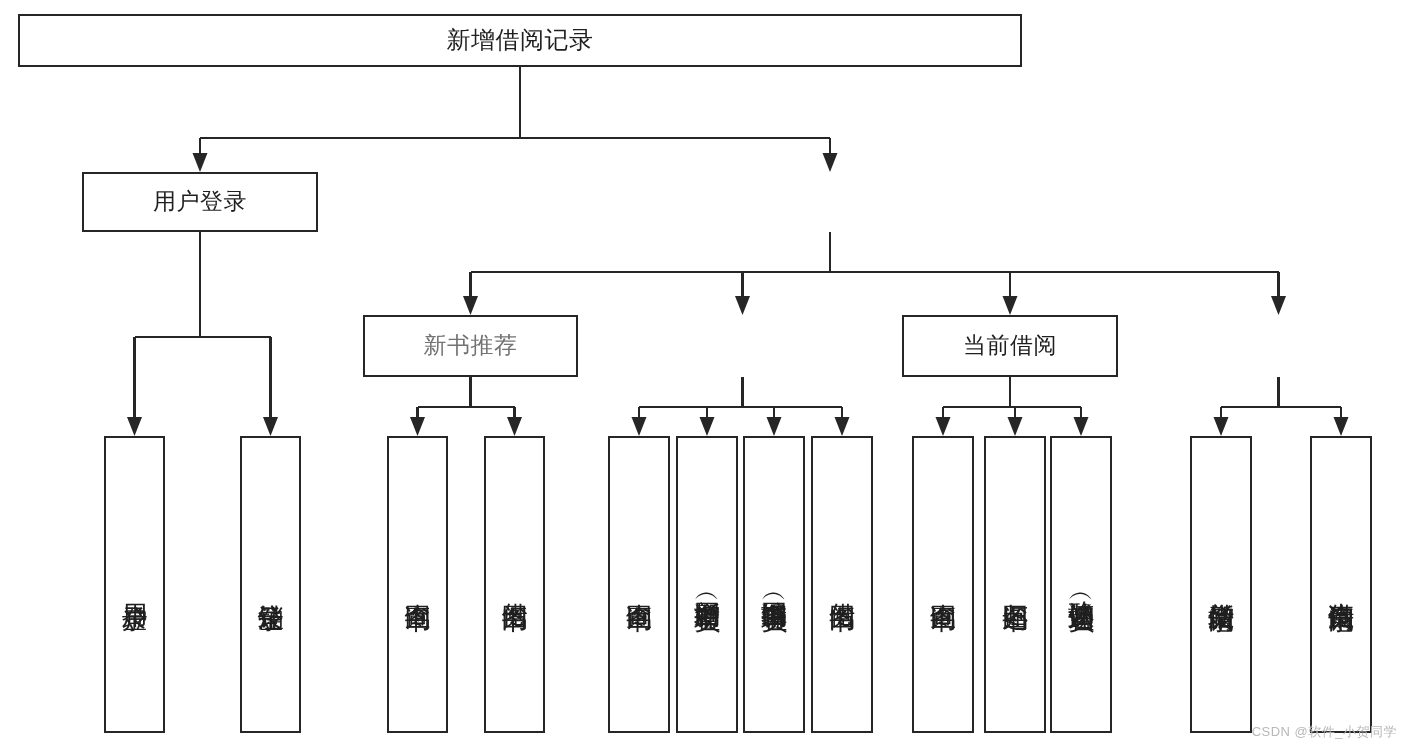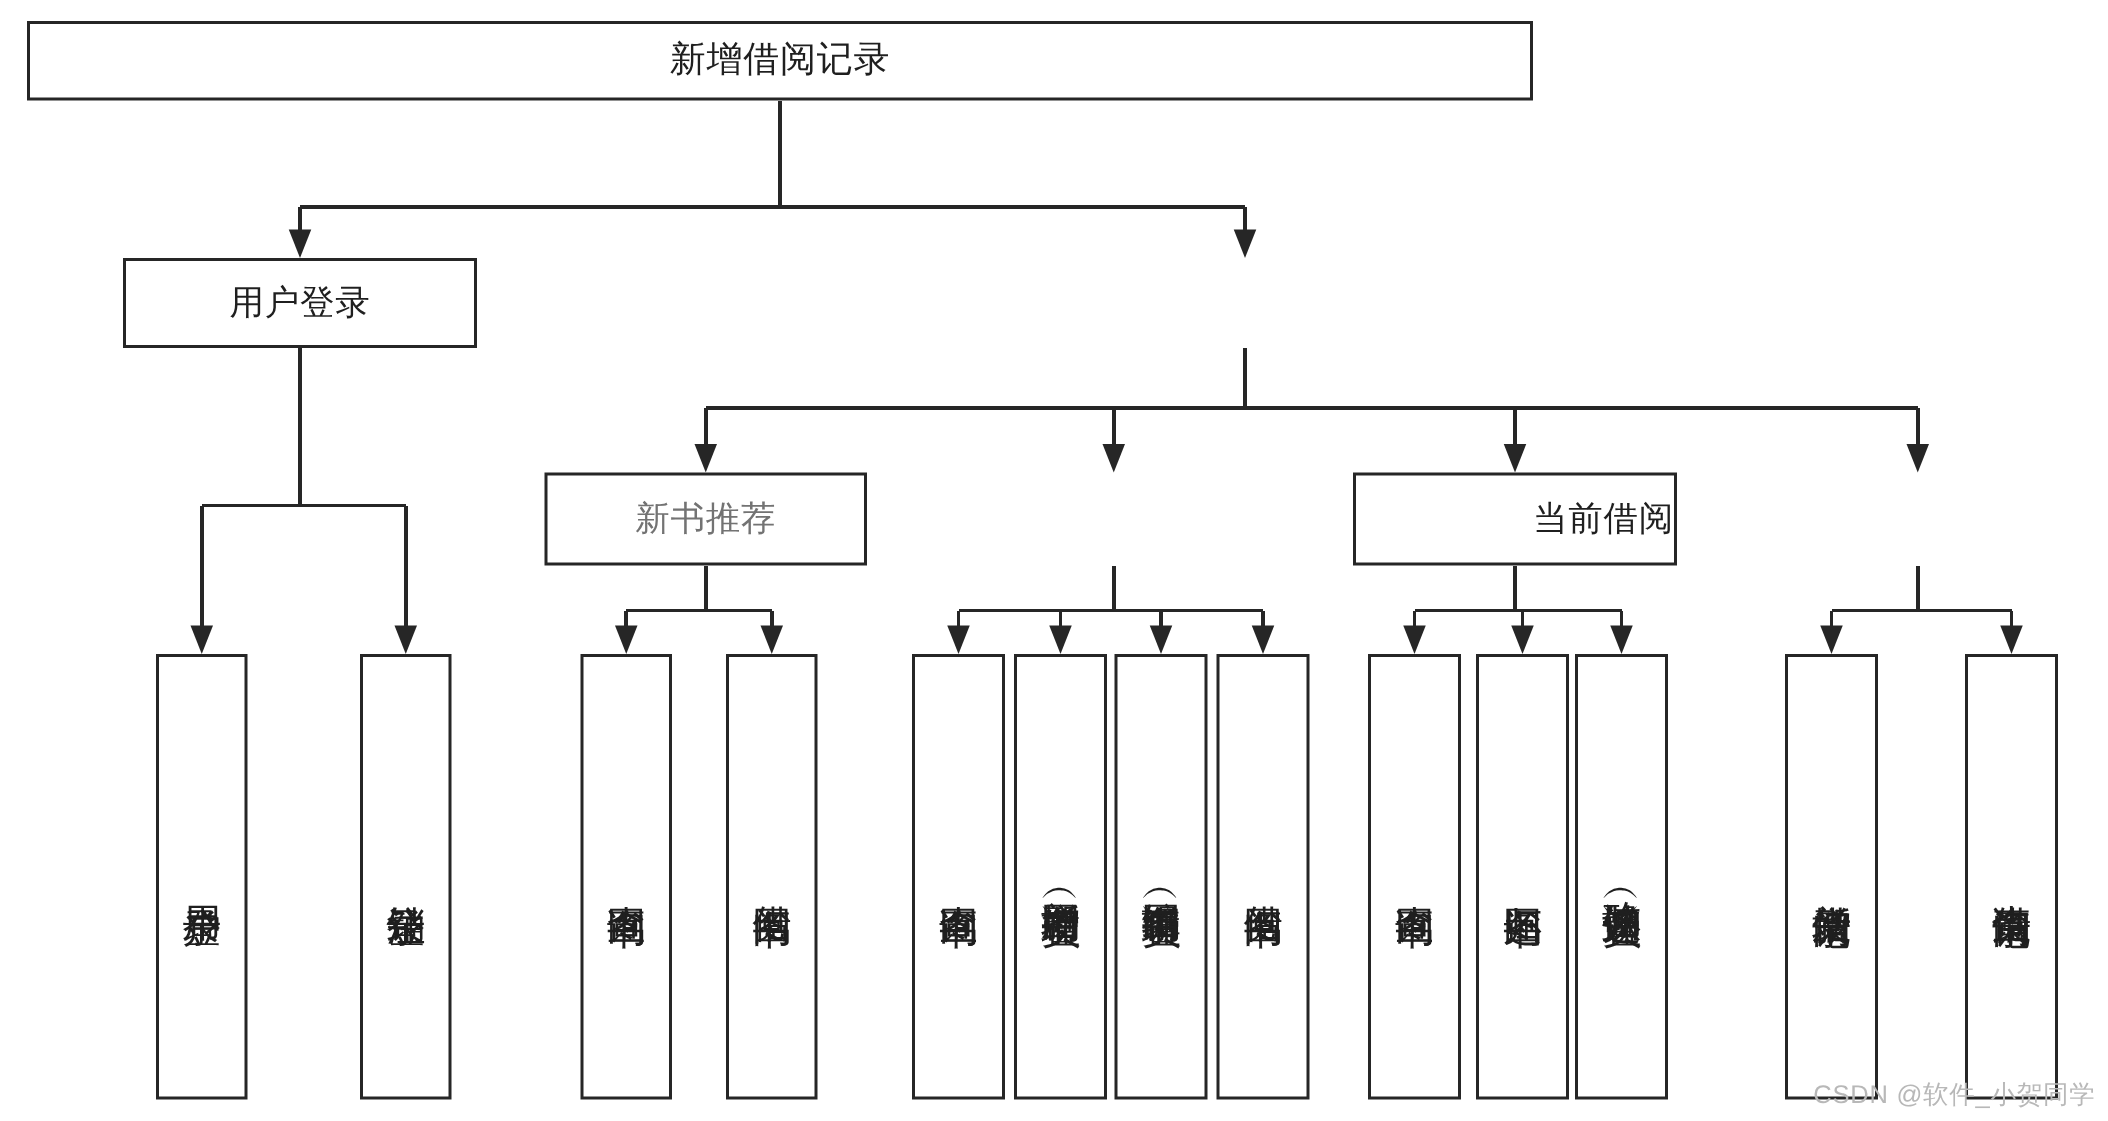--- a/index.html
+++ b/index.html
@@ -59,21 +59,21 @@
     position: absolute;
     left: 0; top: 0;
     width: 1405px;
     height: 747px;
     pointer-events: none;
   }
   .watermark {
     position: absolute;
     right: 8px;
     bottom: 6px;
-    font-size: 17px;
+    font-size: 13px;
     color: #b8b8b8;
     white-space: nowrap;
     letter-spacing: 0.5px;
   }
 </style>
 </head>
 <body>
 
 <div id="diagram-root">
   <svg id="connector-layer" width="1405" height="747" viewBox="0 0 1405 747" aria-hidden="true">
@@ -133,21 +133,21 @@
 
 <div class="node-box horizontal root" style="left: 18px; top: 14px; width: 1004px; height: 53px; border-color: rgb(38, 38, 38);">
       <div class="node-label" style="color: rgb(31, 31, 31);">新增借阅记录</div>
     </div>
     <div class="node-box horizontal" style="left: 82px; top: 172px; width: 236px; height: 60px; border-color: rgb(38, 38, 38);">
       <div class="node-label" style="color: rgb(31, 31, 31);">用户登录</div>
     </div>
     <div class="node-box horizontal" style="left: 363px; top: 315px; width: 215px; height: 62px; border-color: rgb(38, 38, 38);">
       <div class="node-label" style="color: #737373;">新书推荐</div>
     </div>
-    <div class="node-box horizontal" style="left: 902px; top: 315px; width: 216px; height: 62px; border-color: rgb(38, 38, 38); justify-content: flex-end;">
+    <div class="node-box horizontal" style="left: 902px; top: 315px; width: 216px; height: 62px; border-color: rgb(38, 38, 38);">
       <div class="node-label" style="color: rgb(31, 31, 31);">当前借阅</div>
     </div>
     <div class="node-box vertical" style="left: 104px; top: 436px; width: 61px; height: 297px; border-color: rgb(38, 38, 38);">
       <div class="node-label" style="color: rgb(31, 31, 31);">用户登录</div>
     </div>
     <div class="node-box vertical" style="left: 240px; top: 436px; width: 61px; height: 297px; border-color: rgb(38, 38, 38);">
       <div class="node-label" style="color: rgb(31, 31, 31);">注销登录</div>
     </div>
     <div class="node-box vertical" style="left: 387px; top: 436px; width: 61px; height: 297px; border-color: rgb(38, 38, 38);">
       <div class="node-label" style="color: rgb(31, 31, 31);">查询图书</div>

